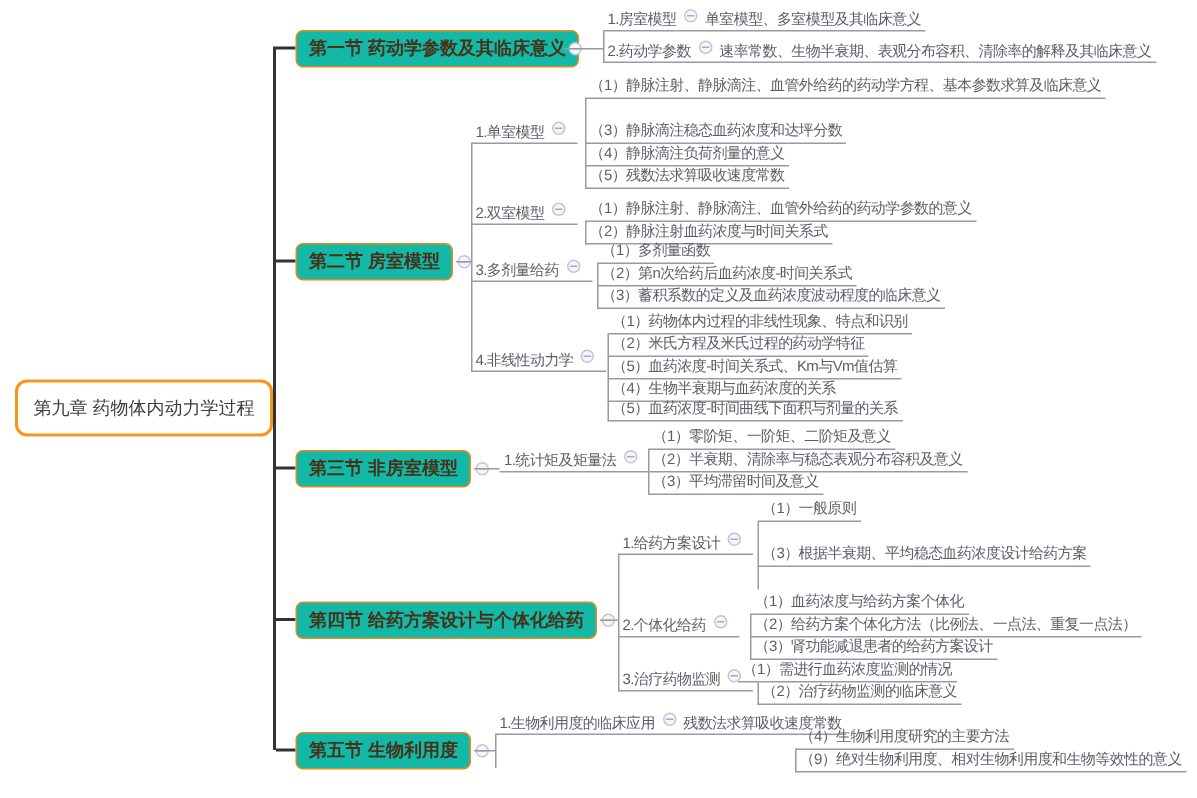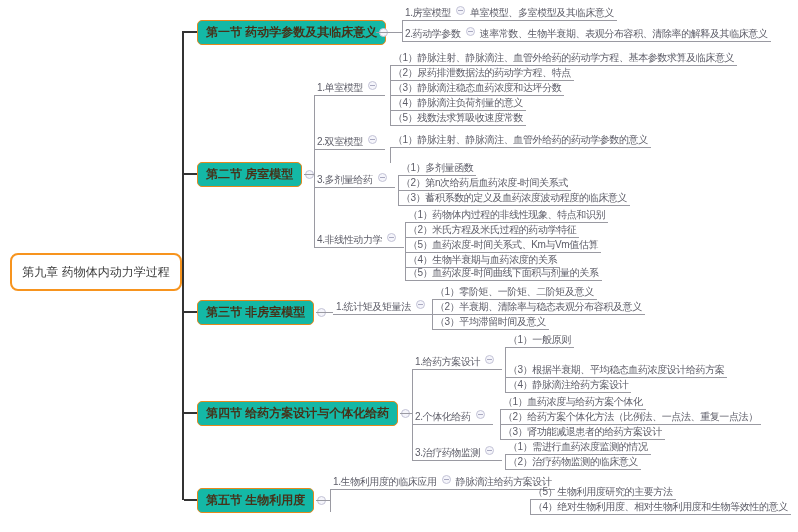--- a/index.html
+++ b/index.html
@@ -72,27 +72,27 @@
   </div>
 
   <div class="vl" style="left:314px;top:96px;height:152px"></div>
   <div class="row" style="left:314px;top:81px"><span>1.单室模型</span><span class="ci"></span></div>
   <div class="row" style="left:314px;top:135px"><span>2.双室模型</span><span class="ci"></span></div>
   <div class="row" style="left:314px;top:173px"><span>3.多剂量给药</span><span class="ci"></span></div>
   <div class="row" style="left:314px;top:233px"><span>4.非线性动力学</span><span class="ci"></span></div>
 
   <div class="vl" style="left:390px;top:66px;height:60px"></div>
   <div class="row" style="left:390px;top:51px"><span>（1）静脉注射、静脉滴注、血管外给药的药动学方程、基本参数求算及临床意义</span></div>
-  <div class="row" style="left:390px;top:66px"><span>（2）尿药排泄数据法的药动学方程、特点</span></div>
   <div class="row" style="left:390px;top:81px"><span>（3）静脉滴注稳态血药浓度和达坪分数</span></div>
   <div class="row" style="left:390px;top:96px"><span>（4）静脉滴注负荷剂量的意义</span></div>
   <div class="row" style="left:390px;top:111px"><span>（5）残数法求算吸收速度常数</span></div>
 
   <div class="vl" style="left:390px;top:148px;height:15px"></div>
   <div class="row" style="left:390px;top:133px"><span>（1）静脉注射、静脉滴注、血管外给药的药动学参数的意义</span></div>
+  <div class="row" style="left:390px;top:148px"><span>（2）静脉注射血药浓度与时间关系式</span></div>
 
   <div class="vl" style="left:398px;top:176px;height:30px"></div>
   <div class="row" style="left:398px;top:161px"><span>（1）多剂量函数</span></div>
   <div class="row" style="left:398px;top:176px"><span>（2）第n次给药后血药浓度-时间关系式</span></div>
   <div class="row" style="left:398px;top:191px"><span>（3）蓄积系数的定义及血药浓度波动程度的临床意义</span></div>
 
   <div class="vl" style="left:405px;top:223px;height:58px"></div>
   <div class="row" style="left:405px;top:208px"><span>（1）药物体内过程的非线性现象、特点和识别</span></div>
   <div class="row" style="left:405px;top:223px"><span>（2）米氏方程及米氏过程的药动学特征</span></div>
   <div class="row" style="left:405px;top:238px"><span>（5）血药浓度-时间关系式、Km与Vm值估算</span></div>
@@ -106,32 +106,31 @@
   <div class="row" style="left:432px;top:315px"><span>（3）平均滞留时间及意义</span></div>
 
   <div class="vl" style="left:412px;top:370px;height:91px"></div>
   <div class="row" style="left:412px;top:355px"><span>1.给药方案设计</span><span class="ci"></span></div>
   <div class="row" style="left:412px;top:410px"><span>2.个体化给药</span><span class="ci"></span></div>
   <div class="row" style="left:412px;top:446px"><span>3.治疗药物监测</span><span class="ci"></span></div>
 
   <div class="vl" style="left:505px;top:348px;height:45px"></div>
   <div class="row" style="left:505px;top:333px"><span>（1）一般原则</span></div>
   <div class="row" style="left:505px;top:363px"><span>（3）根据半衰期、平均稳态血药浓度设计给药方案</span></div>
-  <div class="row" style="left:505px;top:378px"><span>（4）静脉滴注给药方案设计</span></div>
 
   <div class="vl" style="left:500px;top:410px;height:30px"></div>
   <div class="row" style="left:500px;top:395px"><span>（1）血药浓度与给药方案个体化</span></div>
   <div class="row" style="left:500px;top:410px"><span>（2）给药方案个体化方法（比例法、一点法、重复一点法）</span></div>
   <div class="row" style="left:500px;top:425px"><span>（3）肾功能减退患者的给药方案设计</span></div>
 
   <div class="vl" style="left:505px;top:455px;height:15px"></div>
-  <div class="row" style="left:505px;top:440px"><span>（1）需进行血药浓度监测的情况</span></div>
+  <div class="row" style="left:492px;top:440px"><span>（1）需进行血药浓度监测的情况</span></div>
   <div class="row" style="left:505px;top:455px"><span>（2）治疗药物监测的临床意义</span></div>
 
   <div class="vl" style="left:330px;top:490px;height:22px"></div>
   <div class="row" style="left:330px;top:475px">
-    <span>1.生物利用度的临床应用</span><span class="ci"></span><span>静脉滴注给药方案设计</span>
+    <span>1.生物利用度的临床应用</span><span class="ci"></span><span>残数法求算吸收速度常数</span>
   </div>
   <div class="vl" style="left:530px;top:500px;height:15px"></div>
-  <div class="row" style="left:530px;top:485px"><span>（5）生物利用度研究的主要方法</span></div>
-  <div class="row" style="left:530px;top:500px"><span>（4）绝对生物利用度、相对生物利用度和生物等效性的意义</span></div>
+  <div class="row" style="left:530px;top:485px"><span>（4）生物利用度研究的主要方法</span></div>
+  <div class="row" style="left:530px;top:500px"><span>（9）绝对生物利用度、相对生物利用度和生物等效性的意义</span></div>
 
 </div>
 
 </body></html>

